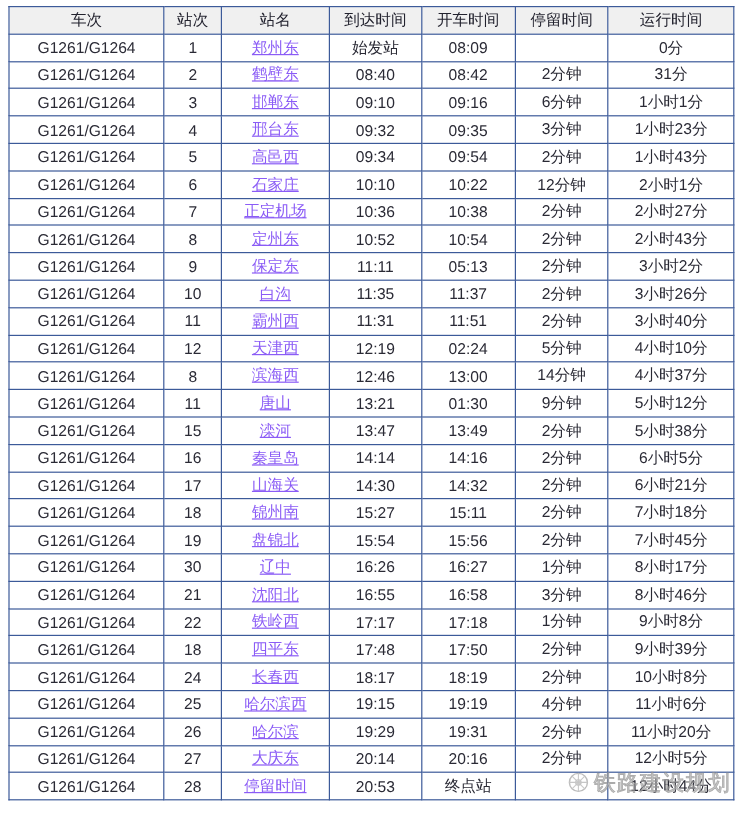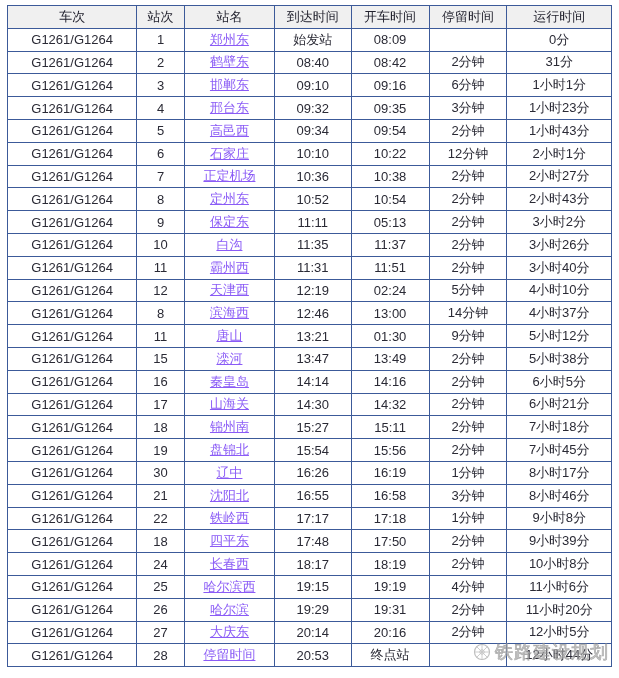--- a/index.html
+++ b/index.html
@@ -250,21 +250,21 @@
           <td>15:54</td>
           <td>15:56</td>
           <td>2分钟</td>
           <td>7小时45分</td>
         </tr>
         <tr>
           <td>G1261/G1264</td>
           <td>30</td>
           <td><a>辽中</a></td>
           <td>16:26</td>
-          <td>16:19</td>
+          <td>16:27</td>
           <td>1分钟</td>
           <td>8小时17分</td>
         </tr>
         <tr>
           <td>G1261/G1264</td>
           <td>21</td>
           <td><a>沈阳北</a></td>
           <td>16:55</td>
           <td>16:58</td>
           <td>3分钟</td>

